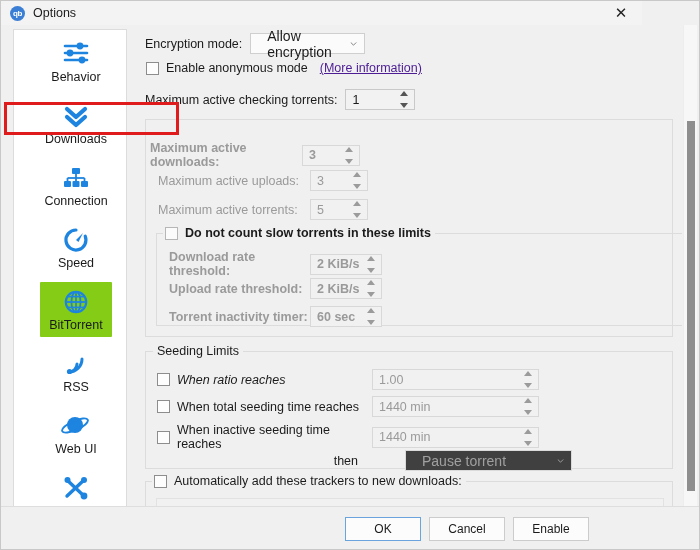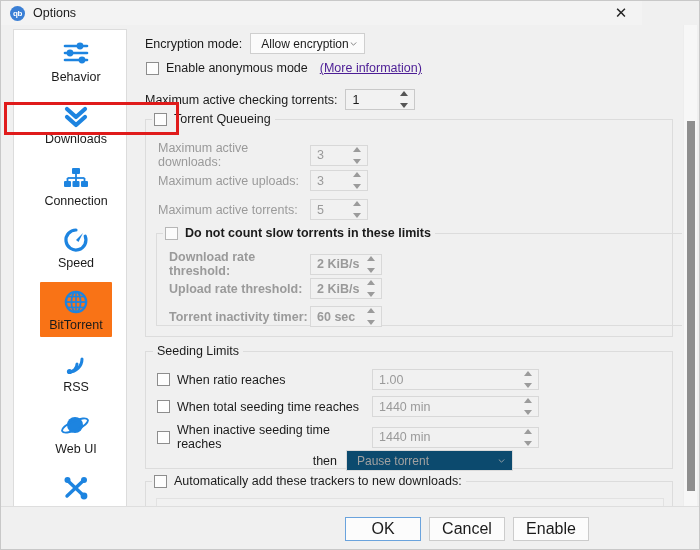--- a/index.html
+++ b/index.html
@@ -100,21 +100,21 @@
     justify-content: center;
   }
   .side-item .lbl {
     font-size: 12.5px;
     color: #1b1b1b;
     margin-top: 1px;
     text-align: center;
     line-height: 15px;
   }
   .side-item.selected .inner {
-    background: #f97316;
+    background: #84cc16;
   }
   .side-item .inner {
     display: flex;
     flex-direction: column;
     align-items: center;
     padding: 5px 9px 4px 9px;
     border-radius: 1px;
     min-width: 36px;
   }
 
@@ -161,32 +161,32 @@
   }
 
   
   .combo {
     height: 21px;
     background: #fbfbfb;
     border: 1px solid #cfcfcf;
     box-sizing: border-box;
     display: flex;
     align-items: center;
-    padding-left: 10px;
-    font-size: 12px;
+    padding-left: 16px;
+    font-size: 14px;
     color: #1b1b1b;
     position: relative;
   }
   .combo .chev {
     position: absolute;
     right: 7px; top: 50%;
     margin-top: -2px;
     width: 7px; height: 4px;
   }
-  .combo.dis { color: #a0a0a0; background: #0c4a6e; border-color: #dadada; }
+  .combo.dis { color: #a0a0a0; background: #404040; border-color: #dadada; }
 
   
   .spin {
     height: 21px;
     background: #f1f1f1;
     border: 1px solid #d2d2d2;
     box-sizing: border-box;
     display: flex;
     align-items: center;
     padding-left: 6px;
@@ -272,21 +272,21 @@
     width: 698px; height: 43px;
     background: #f0f0f0;
     border-top: 1px solid #dedede;
   }
   .btn {
     position: absolute;
     height: 24px;
     background: #fcfcfc;
     border: 1px solid #cccccc;
     box-sizing: border-box;
-    font-size: 16px;
+    font-size: 12px;
     color: #1b1b1b;
     display: flex;
     align-items: center;
     justify-content: center;
     cursor: default;
     font-family: "Liberation Sans", sans-serif;
   }
   .btn.primary { border: 1px solid #6aa3dd; }
 
   .textarea {
@@ -466,26 +466,22 @@
           <span class="spin enabled" style="width:70px; margin-left:8px;">
             <span>1</span>
             <span class="btns">
               <span class="up"></span>
               <span class="dn"></span>
             </span>
           </span>
         </div>
 
         <div class="group" style="left:10px; top:94px; width:528px; height:218px;">
-          <div class="group-title chk">
-            <span class="cb"></span>
-            <span class="lab">Torrent Queueing</span>
-          </div>
-
-          <div class="row" style="position:absolute; left:12px; top:21px;">
+
+          <div class="row" style="position:absolute; left:4px; top:21px;font-weight:bold;">
             <span class="lab dis" style="margin-left:0; width:152px;">Maximum active downloads:</span>
             <span class="spin dis" style="width:58px;">
               <span>3</span>
               <span class="btns">
                 <span class="up"></span>
                 <span class="dn"></span>
               </span>
             </span>
           </div>
 
@@ -550,21 +546,21 @@
               </span>
             </div>
           </div>
         </div>
 
         <div class="group" style="left:10px; top:326px; width:528px; height:118px;">
           <div class="group-title">Seeding Limits</div>
 
           <div class="row" style="position:absolute; left:11px; top:17px;">
             <span class="cb"></span>
-            <span class="lab" style="width:195px;">When ratio reaches</span>
+            <span class="lab" style="width:195px;font-style:italic;">When ratio reaches</span>
             <span class="spin dis" style="width:167px;">
               <span>1.00</span>
               <span class="btns">
                 <span class="up"></span>
                 <span class="dn"></span>
               </span>
             </span>
           </div>
 
           <div class="row" style="position:absolute; left:11px; top:44px;">
@@ -584,21 +580,21 @@
             <span class="lab" style="width:195px;">When inactive seeding time reaches</span>
             <span class="spin dis" style="width:167px;">
               <span>1440 min</span>
               <span class="btns">
                 <span class="up"></span>
                 <span class="dn"></span>
               </span>
             </span>
           </div>
 
-          <div class="row" style="position:absolute; left:5px; top:98px;">
+          <div class="row" style="position:absolute; left:26px; top:98px;gap:38px;">
             <span class="lab" style="width:195px; margin-left:0; text-align:right; padding-right:9px; box-sizing:border-box;">then</span>
             <span class="combo dis" style="width:167px;">
               <span>Pause torrent</span>
               <svg class="chev" viewBox="0 0 8 5">
                 <polyline points="0.6,0.6 4,4 7.4,0.6" fill="none" stroke="#b4b4b4" stroke-width="1"></polyline>
               </svg>
             </span>
           </div>
         </div>
 

